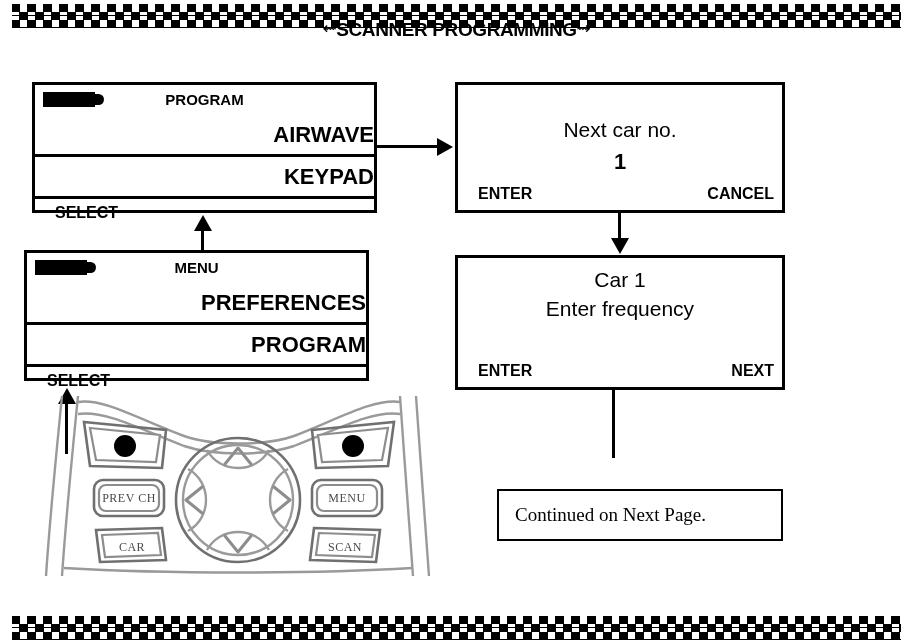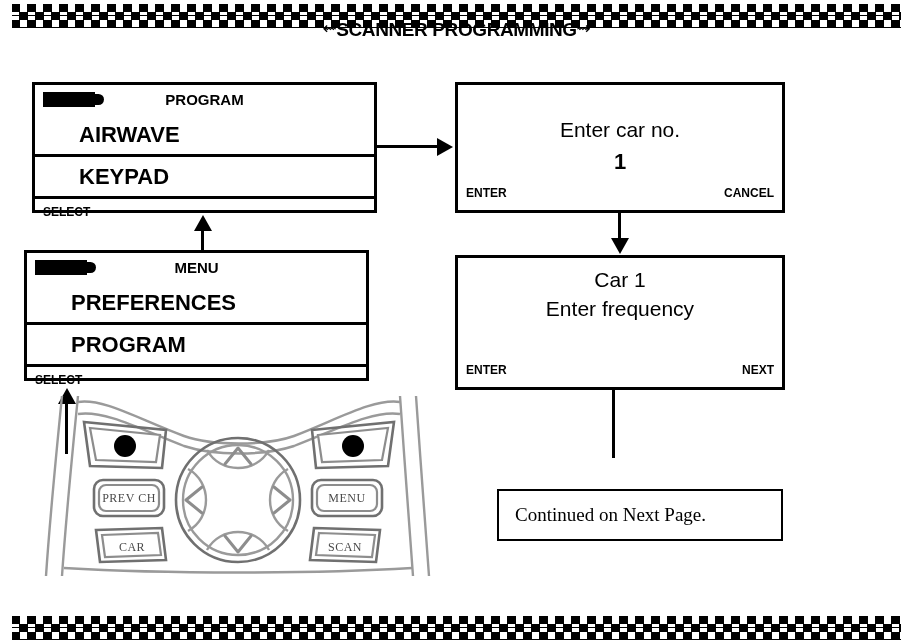--- a/index.html
+++ b/index.html
@@ -71,21 +71,21 @@
   .lcd {
     position: absolute;
     border: 3px solid #000;
     background: #fff;
     box-sizing: border-box;
   }
   .lcd-row {
     position: relative;
     box-sizing: border-box;
   }
-  .lcd-sep { border-bottom: 3px solid #000; }
+  .lcd-sep { border-bottom: 3px solid #000; text-align: right; }
 
   .batt {
     position: absolute;
     left: 8px;
     top: 7px;
     width: 52px;
     height: 15px;
     background: #000;
   }
   .batt::after {
@@ -108,25 +108,25 @@
   }
   .lcd-item {
     font-size: 22px;
     font-weight: bold;
     height: 42px;
     line-height: 40px;
     padding-left: 44px;
     white-space: nowrap;
   }
   .lcd-soft {
-    font-size: 12px;
+    font-size: 16px;
     font-weight: bold;
     height: 28px;
     line-height: 27px;
-    padding-left: 8px;
+    padding-left: 20px;
   }
   .lcd-soft-right {
     position: absolute;
     right: 8px;
     top: 0;
     line-height: 27px;
   }
 
   .lcd-center-line {
     text-align: center;
@@ -233,21 +233,21 @@
       <span class="batt"></span>
       <span>MENU</span>
     </div>
     <div class="lcd-row lcd-item lcd-sep">PREFERENCES</div>
     <div class="lcd-row lcd-item lcd-sep">PROGRAM</div>
     <div class="lcd-row lcd-soft">SELECT</div>
   </div>
 
   <div class="lcd" id="lcd-car" style="left:455px; top:82px; width:330px; height:131px;">
     <div style="height:30px;"></div>
-    <div class="lcd-center-line fs21" style="height:32px; line-height:30px;">Enter car no.</div>
+    <div class="lcd-center-line fs21" style="height:32px; line-height:30px;">Next car no.</div>
     <div class="lcd-center-line fs22b" style="height:34px; line-height:30px;">1</div>
     <div class="lcd-row lcd-soft" style="position:absolute; left:0; right:0; bottom:2px;">
       <span>ENTER</span>
       <span class="lcd-soft-right">CANCEL</span>
     </div>
   </div>
 
   <div class="lcd" id="lcd-freq" style="left:455px; top:255px; width:330px; height:135px;">
     <div style="height:8px;"></div>
     <div class="lcd-center-line fs21" style="height:29px; line-height:27px;">Car 1</div>

